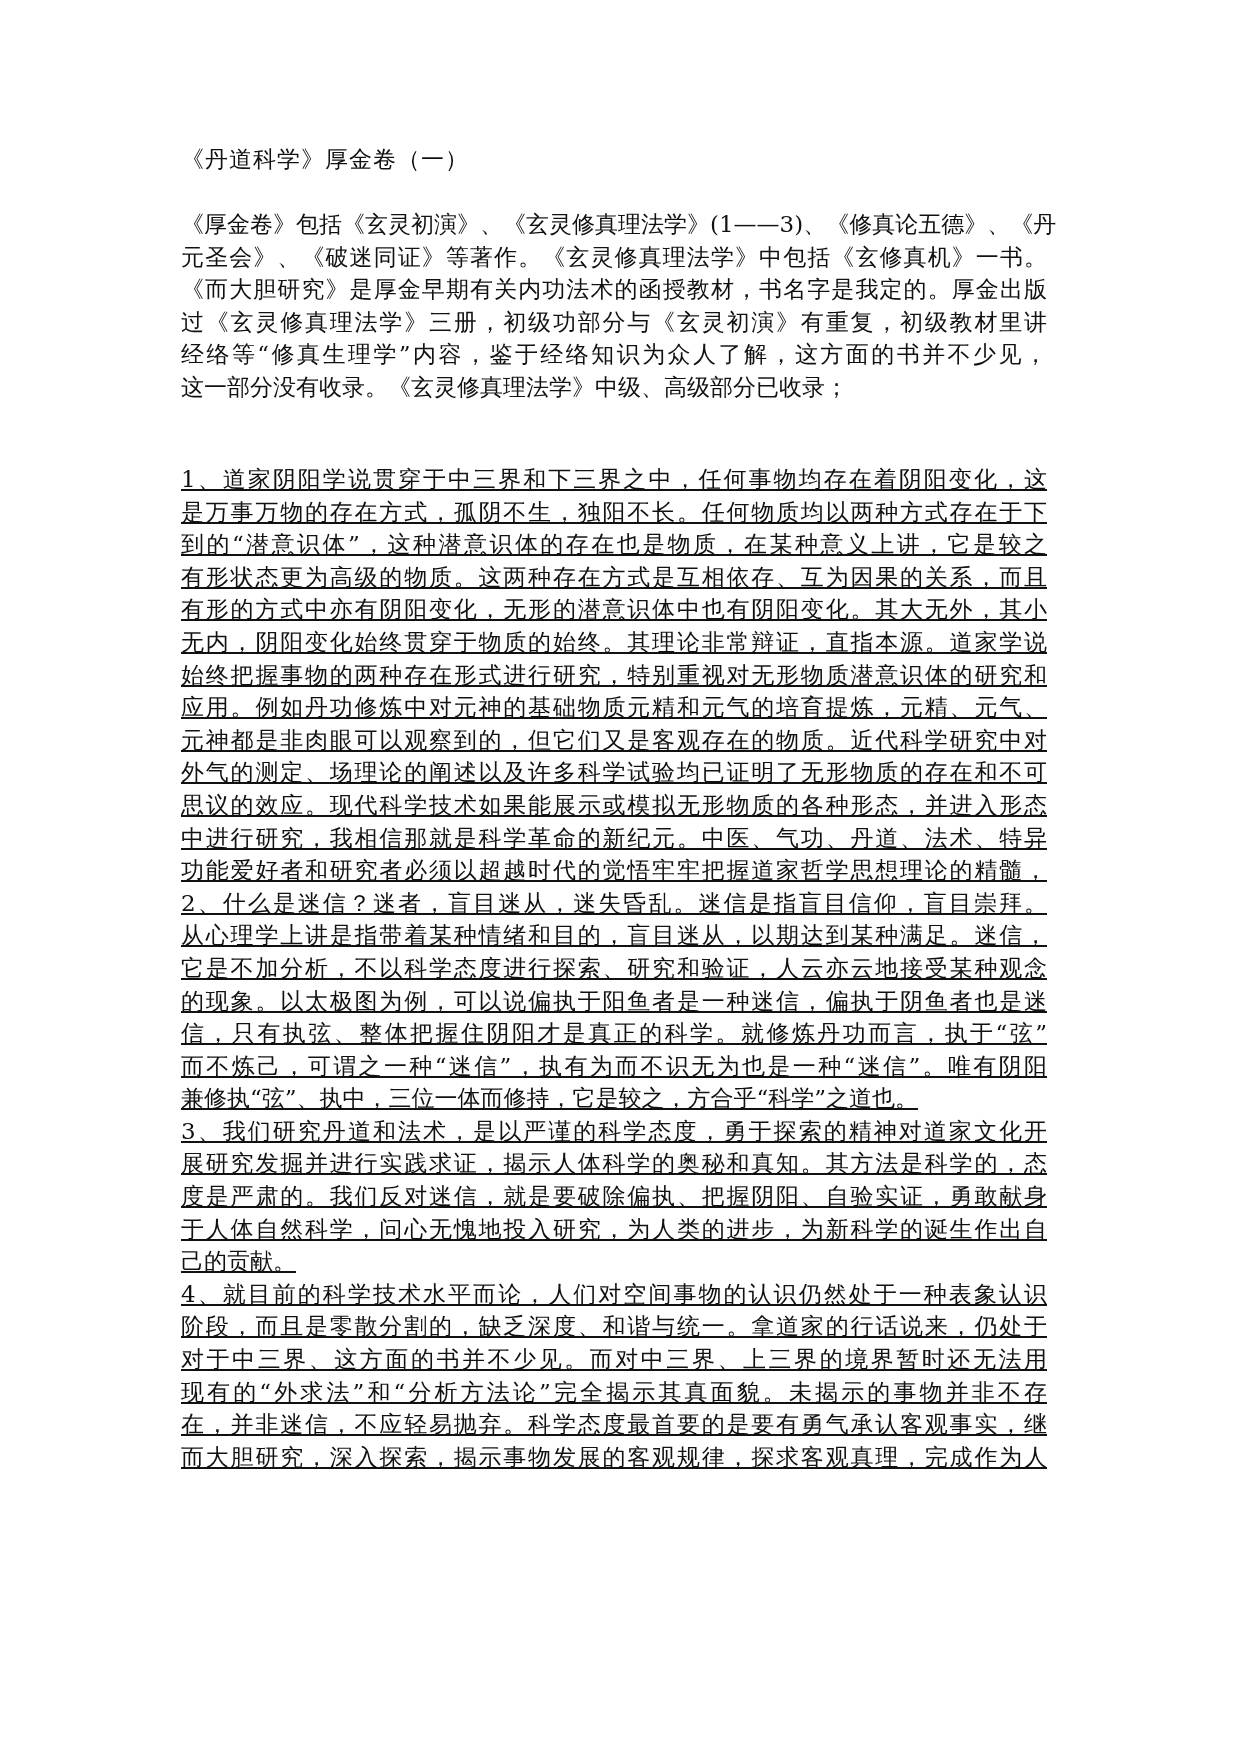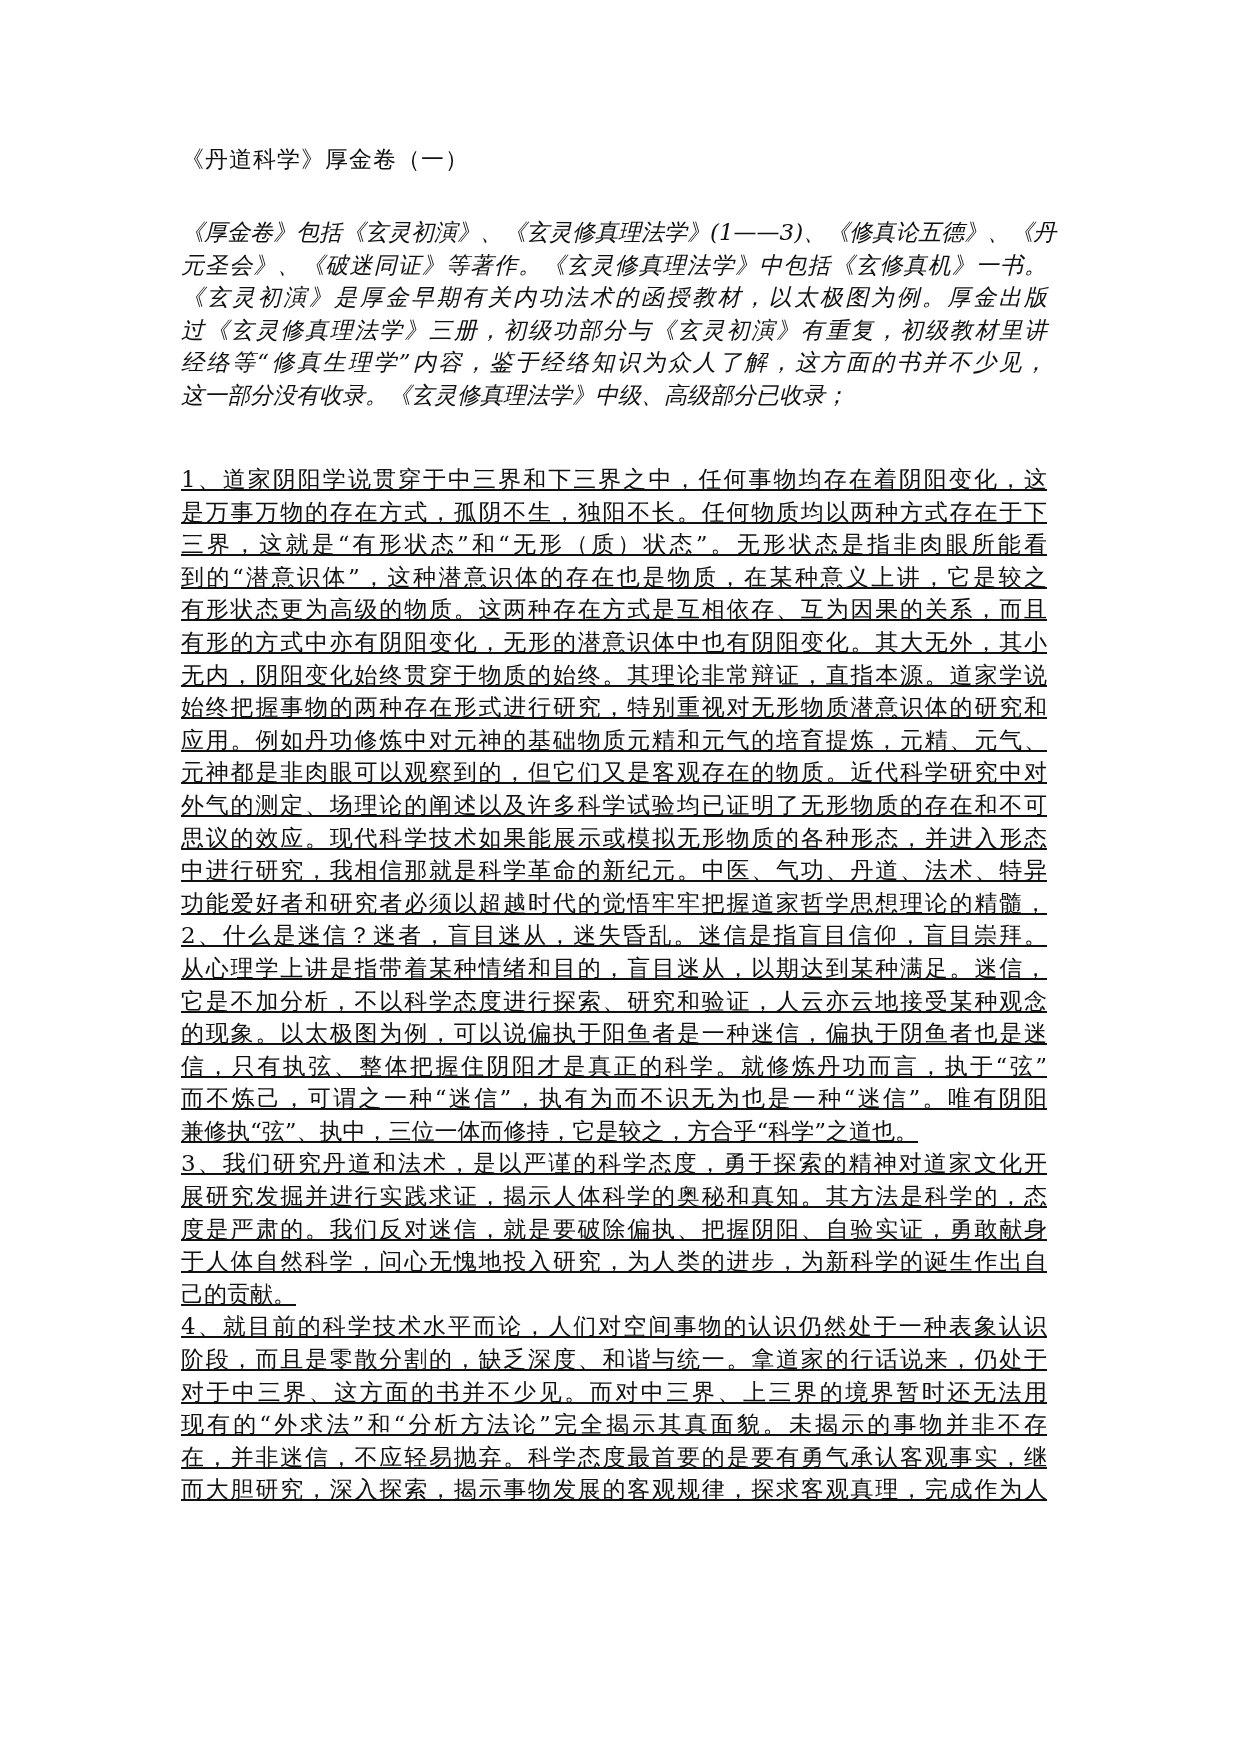--- a/index.html
+++ b/index.html
@@ -42,42 +42,41 @@
     line-height: 32.6px;
     font-size: 23px;
     white-space: nowrap;
     text-align: justify;
     text-align-last: justify;
     overflow: visible;
   }
   .line.last {
     text-align-last: left;
   }
-  #intro { top: 216px; font-style: italic; }
+  #intro { top: 208px; }
   #body { top: 463px; text-decoration: underline; }
 </style>
 </head>
 <body>
 
 <div class="page">
   <div class="title">《丹道科学》厚金卷（一）</div>
 
   <div class="block" id="intro">
       <span class="line">《厚金卷》包括《玄灵初演》、《玄灵修真理法学》(1——3)、《修真论五德》、《丹</span>
       <span class="line">元圣会》、《破迷同证》等著作。《玄灵修真理法学》中包括《玄修真机》一书。</span>
-      <span class="line">《玄灵初演》是厚金早期有关内功法术的函授教材，以太极图为例。厚金出版</span>
+      <span class="line">《而大胆研究》是厚金早期有关内功法术的函授教材，书名字是我定的。厚金出版</span>
       <span class="line">过《玄灵修真理法学》三册，初级功部分与《玄灵初演》有重复，初级教材里讲</span>
       <span class="line">经络等“修真生理学”内容，鉴于经络知识为众人了解，这方面的书并不少见，</span>
       <span class="line last">这一部分没有收录。《玄灵修真理法学》中级、高级部分已收录；</span>
     </div>
 
   <div class="block" id="body">
       <span class="line">1、道家阴阳学说贯穿于中三界和下三界之中，任何事物均存在着阴阳变化，这</span>
       <span class="line">是万事万物的存在方式，孤阴不生，独阳不长。任何物质均以两种方式存在于下</span>
-      <span class="line">三界，这就是“有形状态”和“无形（质）状态”。无形状态是指非肉眼所能看</span>
       <span class="line">到的“潜意识体”，这种潜意识体的存在也是物质，在某种意义上讲，它是较之</span>
       <span class="line">有形状态更为高级的物质。这两种存在方式是互相依存、互为因果的关系，而且</span>
       <span class="line">有形的方式中亦有阴阳变化，无形的潜意识体中也有阴阳变化。其大无外，其小</span>
       <span class="line">无内，阴阳变化始终贯穿于物质的始终。其理论非常辩证，直指本源。道家学说</span>
       <span class="line">始终把握事物的两种存在形式进行研究，特别重视对无形物质潜意识体的研究和</span>
       <span class="line">应用。例如丹功修炼中对元神的基础物质元精和元气的培育提炼，元精、元气、</span>
       <span class="line">元神都是非肉眼可以观察到的，但它们又是客观存在的物质。近代科学研究中对</span>
       <span class="line">外气的测定、场理论的阐述以及许多科学试验均已证明了无形物质的存在和不可</span>
       <span class="line">思议的效应。现代科学技术如果能展示或模拟无形物质的各种形态，并进入形态</span>
       <span class="line">中进行研究，我相信那就是科学革命的新纪元。中医、气功、丹道、法术、特异</span>

